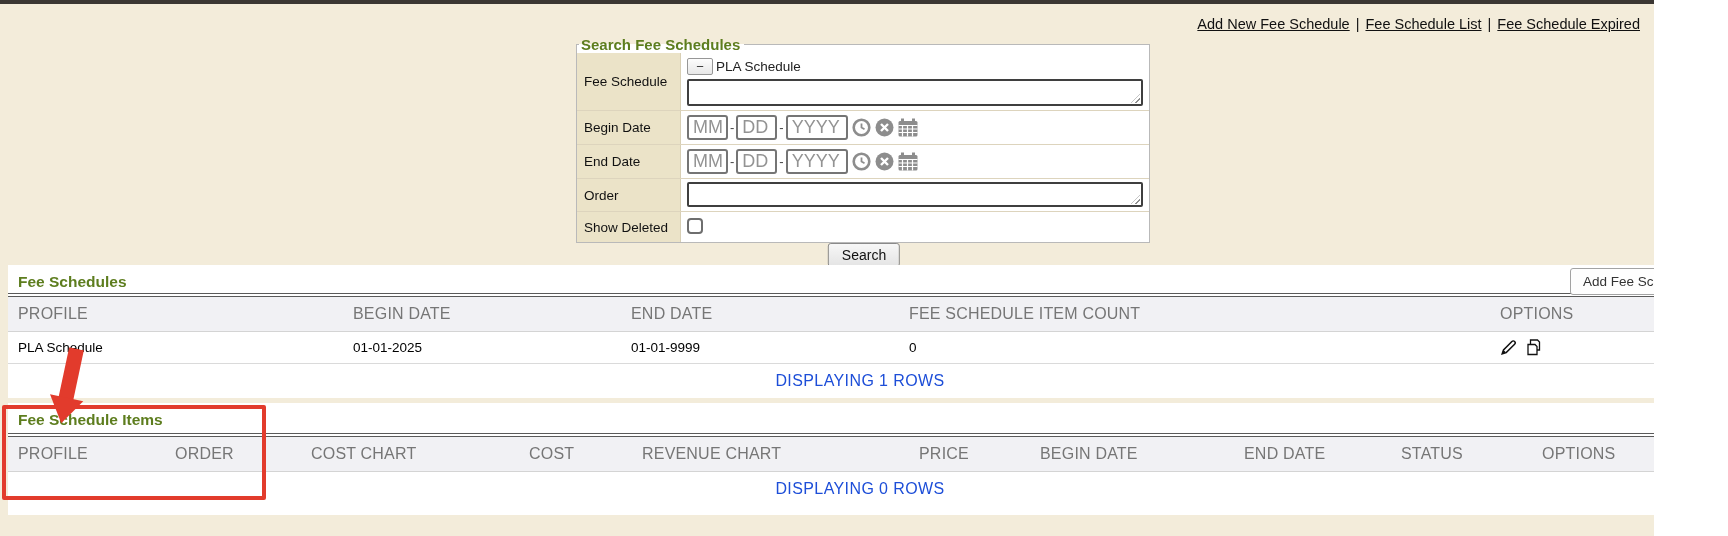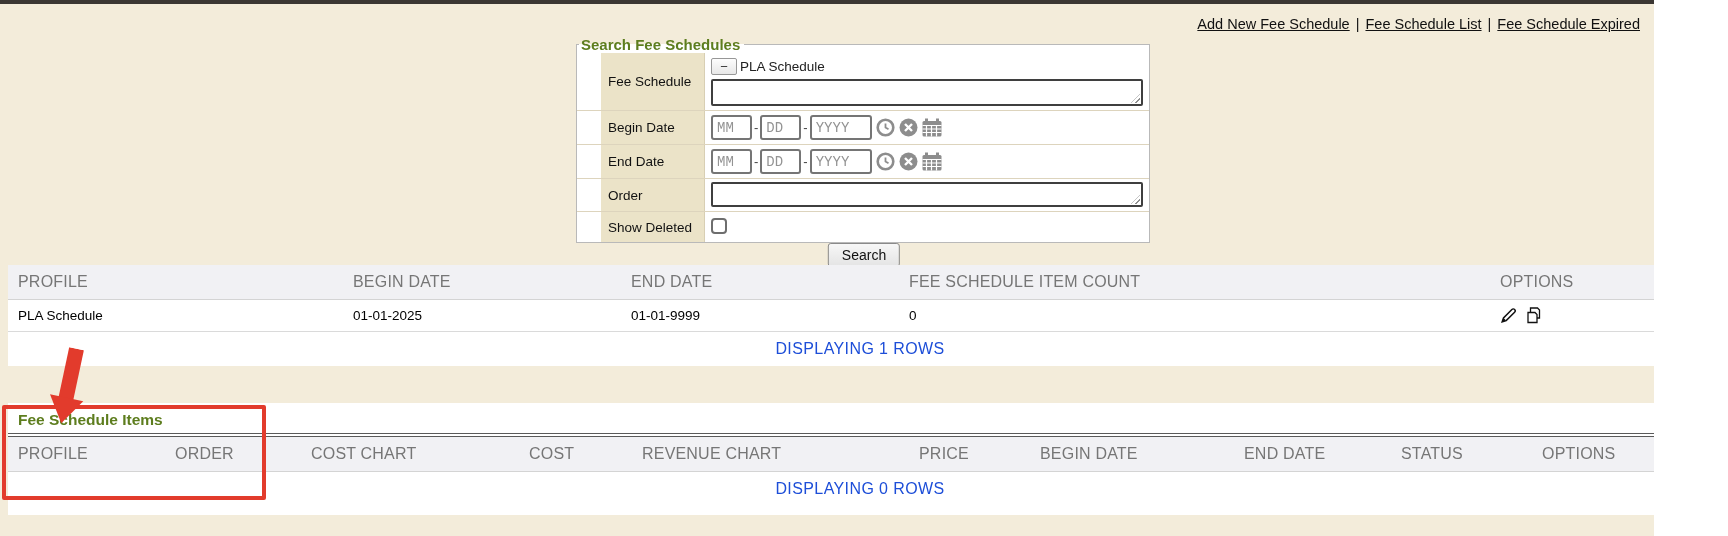--- a/index.html
+++ b/index.html
@@ -12,36 +12,36 @@
   .nav a { color: #111; text-decoration: underline; cursor: pointer; }
   .nav .sep { margin: 0 6px; text-decoration: none; }
 
   
   .search-fs { position: absolute; left: 576px; top: 36px; width: 574px; background: #fff;
                border: 1px solid #b9b9b9; padding: 0; }
   .search-fs legend { font-size: 15px; font-weight: bold; color: #5d7d1e; padding: 0 4px 0 2px; margin-left: 2px; }
   .frow { display: flex; border-bottom: 1px solid #ddd4bd; }
   .frow:last-child { border-bottom: none; }
   .flabel { flex: 0 0 104px; background: #ebe3c8; border-right: 1px solid #d8cfb4;
-            font-size: 13.5px; color: #111; padding: 6px 2px 6px 7px; display: flex; align-items: center; margin-left: 24px; }
+            font-size: 13.5px; color: #111; padding: 6px 2px 6px 7px; display: flex; align-items: center; }
   .fcontent { flex: 1; padding: 3px 6px 4px 6px; }
   .tree-line { display: flex; align-items: center; height: 21px; margin-bottom: 2px; }
   .minus-box { width: 26px; height: 17px; border: 1px solid #979797; border-radius: 2px;
                background: linear-gradient(#fdfdfd, #e7e7e7); display: inline-flex; align-items: center;
                justify-content: center; font-size: 13px; color: #333; cursor: pointer; }
   .tree-label { font-size: 13.5px; color: #222; margin-left: 3px; cursor: pointer; }
   .ta-wrap { position: relative; }
   .ta-wrap textarea { width: 100%; height: 27px; border: 2px solid #3f3f3f; border-radius: 2px;
                       resize: none; font-family: "Liberation Sans", sans-serif; font-size: 13px; padding: 2px 4px; display: block; }
   .grip { position: absolute; right: 3px; bottom: 3px; width: 9px; height: 9px;
           background: repeating-linear-gradient(-45deg, transparent 0 2.2px, #8f8f8f 2.2px 3.6px);
           clip-path: polygon(100% 0, 100% 100%, 0 100%); pointer-events: none; }
   .dateline { display: flex; align-items: center; padding-top: 4px; padding-bottom: 4px; }
-  .dateline input { height: 25px; border: 2px solid #757575; border-radius: 3px; font-size: 14px;
-                    padding: 0 4px; color: #4c1d95; font-family: Liberation Mono, monospace; }
+  .dateline input { height: 25px; border: 2px solid #757575; border-radius: 3px; font-size: 18px;
+                    padding: 0 4px; color: #4c1d95; font-family: Liberation Sans, sans-serif; }
   .dateline input::placeholder { color: #939393; }
   .d2 { width: 41px; } .d4 { width: 62px; }
   .dash { color: #444; margin: 0 2px; font-size: 13px; }
   .icn { display: inline-flex; align-items: center; margin-left: 4px; cursor: pointer; }
   .icn:first-of-type { margin-left: 9px; }
   .checkbox { display: inline-block; width: 16px; height: 16px; border: 2px solid #6e6e6e;
               border-radius: 4px; background: #fff; margin-top: 3px; cursor: pointer; }
 
   .search-btn { position: absolute; top: 243px; left: 864px; transform: translateX(-50%);
                 font-family: "Liberation Sans", sans-serif; font-size: 14px; color: #111;
@@ -177,20 +177,24 @@
       <div class="flabel">Show Deleted</div>
       <div class="fcontent">
         <span class="checkbox"></span>
       </div>
     </div>
   </fieldset>
 
   <button class="search-btn">Search</button>
 
   <section class="panel panel1">
+    <div class="panel-head">
+      <h2>Fee Schedules</h2>
+      <button class="add-btn">Add Fee Schedule</button>
+    </div>
     <table>
       <colgroup>
           <col style="width:335px">
           <col style="width:278px">
           <col style="width:278px">
           <col style="width:591px">
           <col style="width:222px">
         </colgroup>
       <thead>
         <tr>

